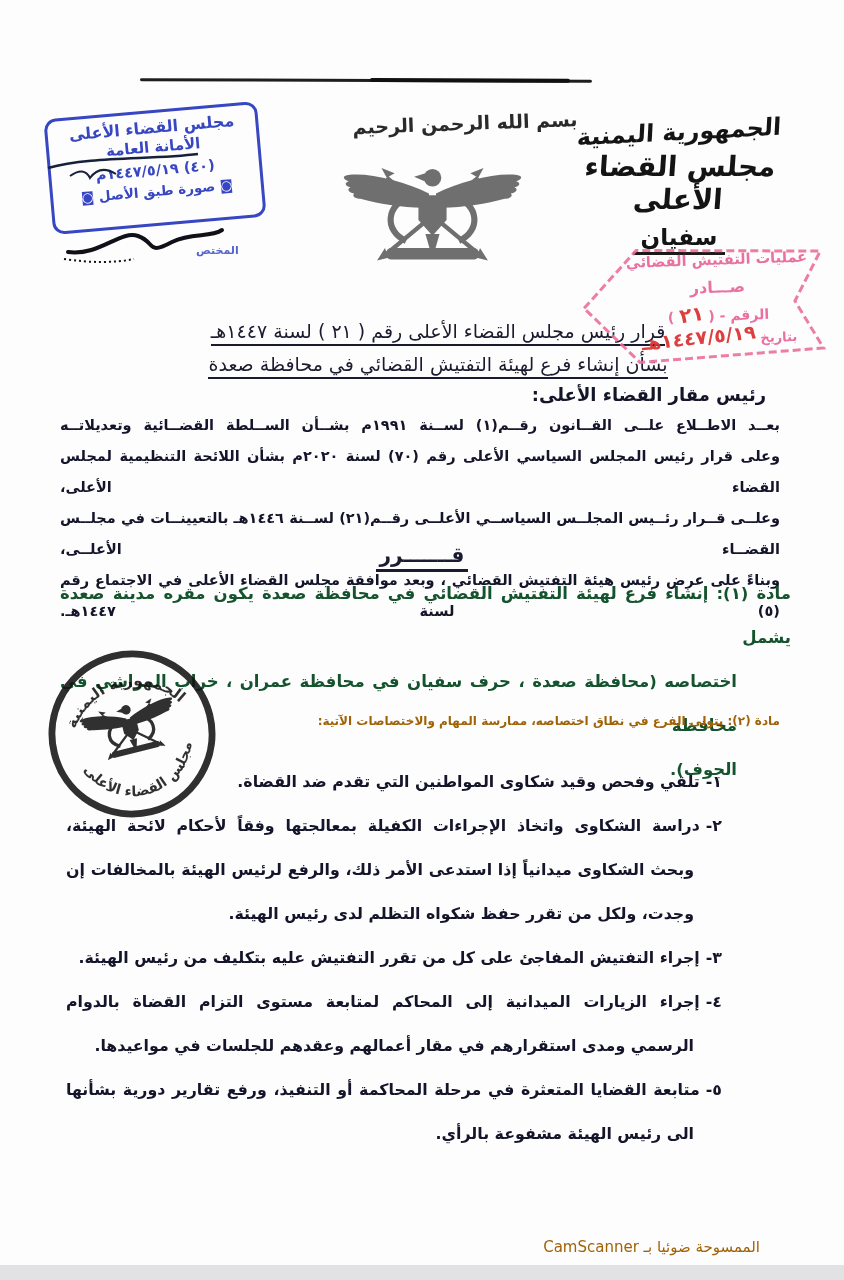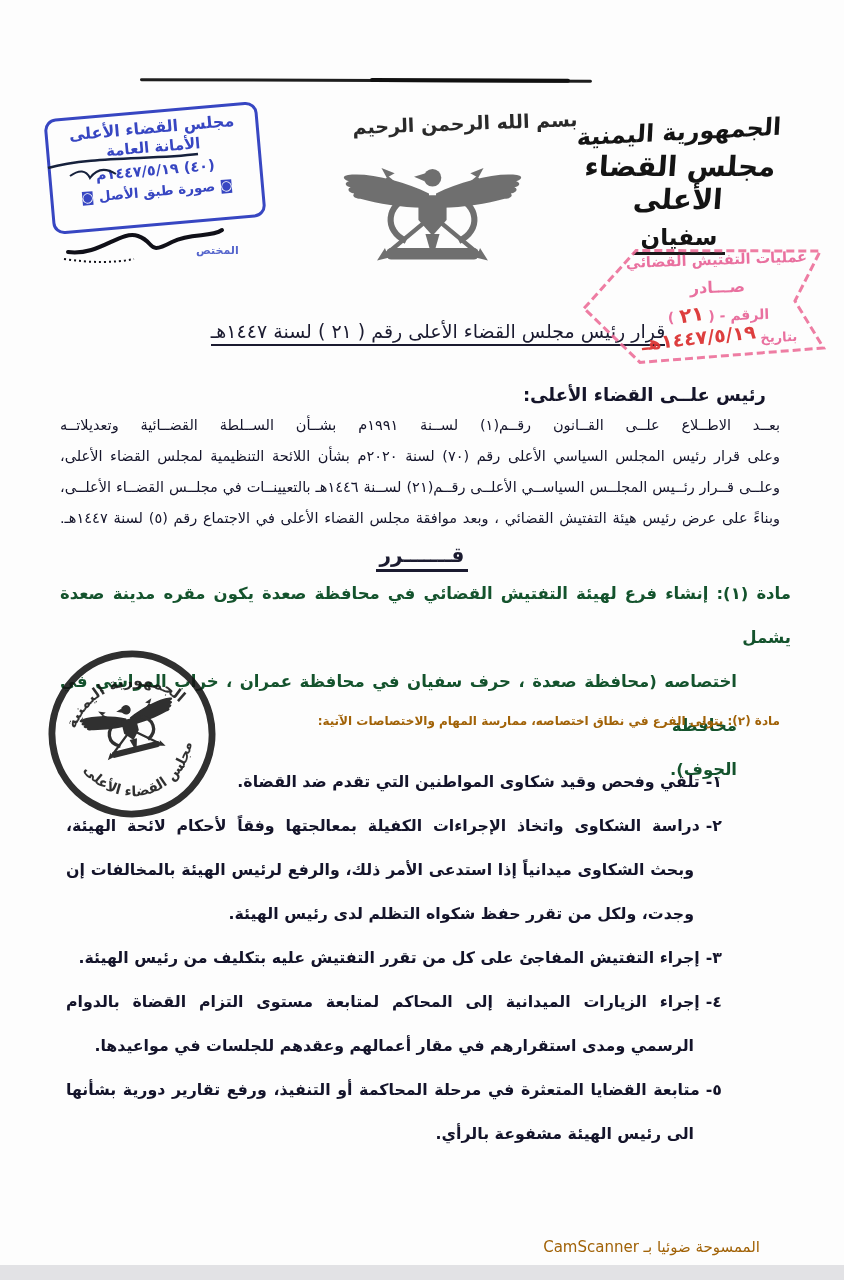--- a/index.html
+++ b/index.html
@@ -47,21 +47,21 @@
   .pink-stamp .t3{top:62px;font-size:14px;}
   .pink-stamp .t4{top:86px;font-size:13px;}
   .red-pen{color:#dc3434;font-size:20px;display:inline-block;transform:rotate(-6deg);font-weight:bold;}
   .red-date{color:#dc3434;font-size:19px;display:inline-block;transform:rotate(-4deg);letter-spacing:1px;font-weight:bold;}
 
   
   .title-block{position:absolute;right:130px;top:320px;width:552px;text-align:center;z-index:2;}
   .title-block .tl{display:inline-block;font-size:19px;font-weight:normal;color:#1b1b30;
     border-bottom:2.5px solid #1b1b30;padding-bottom:2px;margin-bottom:7px;}
   .issuer{position:absolute;right:78px;top:384px;font-size:18px;font-weight:bold;color:#15152a;}
-  .preamble{position:absolute;right:64px;left:60px;top:410px;font-size:14.5px;font-weight:normal;color:#14142a;line-height:31px;}
+  .preamble{position:absolute;right:64px;left:60px;top:410px;font-size:14.5px;font-weight:bold;color:#14142a;line-height:31px;}
   .preamble .pl{text-align:justify;text-align-last:justify;}
   .decided{position:absolute;left:0;right:0;top:543px;text-align:center;}
   .decided span{display:inline-block;font-size:20px;font-weight:bold;color:#1b1b30;border-bottom:3px solid #1b1b30;padding:0 4px 2px;}
   .article1{position:absolute;right:53px;left:60px;top:572px;font-size:16.5px;font-weight:bold;color:#14532d;line-height:44px;}
   .article1 .jl{text-align:justify;text-align-last:justify;}
   .article1 .ind{margin-right:54px;}
   .article1 .last{text-align:right;}
   .article2{position:absolute;right:64px;left:225px;top:714px;font-size:12px;font-weight:bold;color:#a16207;text-align:right;}
   .items{position:absolute;right:122px;left:66px;top:760px;font-size:15.8px;font-weight:bold;color:#14142a;line-height:44px;}
   .items .item{padding-right:28px;text-indent:-28px;text-align:justify;}
@@ -141,23 +141,24 @@
       <span>)</span>
     </div>
     <div class="txt t4">
       <span>بتاريخ</span>
       <span class="red-date">١٤٤٧/٥/١٩هـ</span>
     </div>
   </div>
 
   <div class="title-block">
     <span class="tl">قرار رئيس مجلس القضاء الأعلى رقم ( ٢١ ) لسنة ١٤٤٧هـ</span><br>
-  </div>
-
-  <div class="issuer">رئيس علــى القضاء الأعلى:</div>
+    <span class="tl">بشأن إنشاء فرع لهيئة التفتيش القضائي في محافظة صعدة</span>
+  </div>
+
+  <div class="issuer">رئيس مقار القضاء الأعلى:</div>
 
   <div class="preamble">
     <div class="pl">بعــد الاطــلاع علــى القــانون رقــم(١) لســنة ١٩٩١م بشــأن الســلطة القضــائية وتعديلاتــه</div>
     <div class="pl">وعلى قرار رئيس المجلس السياسي الأعلى رقم (٧٠) لسنة ٢٠٢٠م بشأن اللائحة التنظيمية لمجلس القضاء الأعلى،</div>
     <div class="pl">وعلــى قــرار رئــيس المجلــس السياســي الأعلــى رقــم(٢١) لســنة ١٤٤٦هـ بالتعيينــات في مجلــس القضــاء الأعلــى،</div>
     <div class="pl">وبناءً على عرض رئيس هيئة التفتيش القضائي ، وبعد موافقة مجلس القضاء الأعلى في الاجتماع رقم (٥) لسنة ١٤٤٧هـ.</div>
   </div>
 
   <div class="decided">
     <span>قـــــــرر</span>

